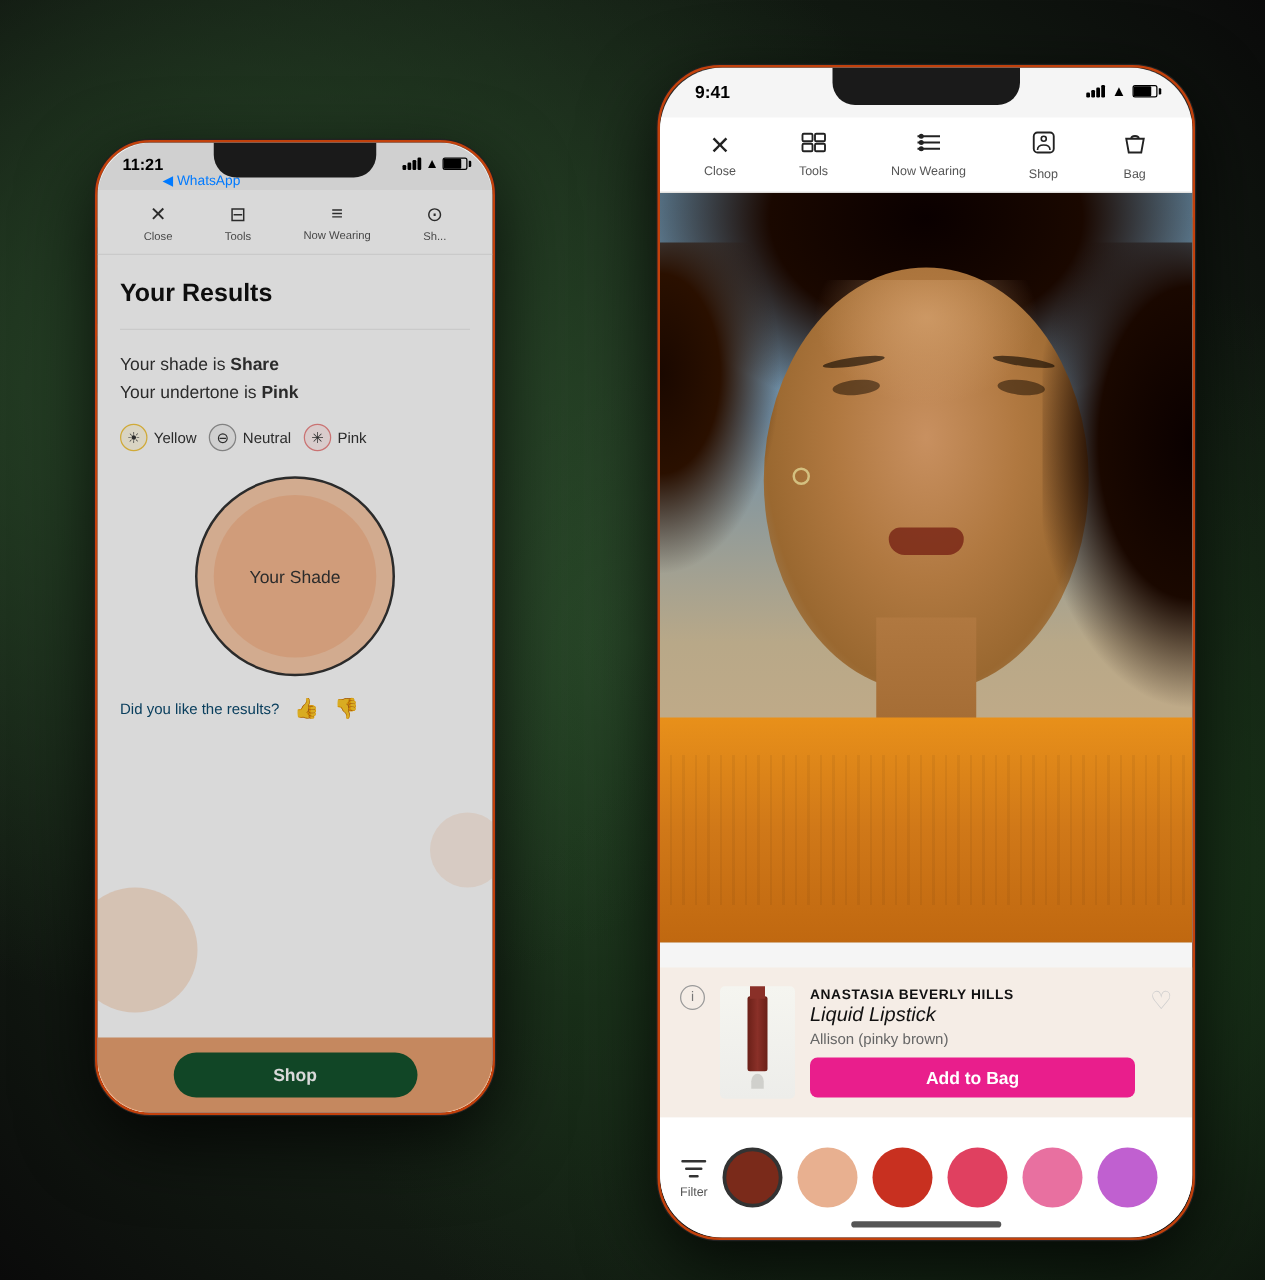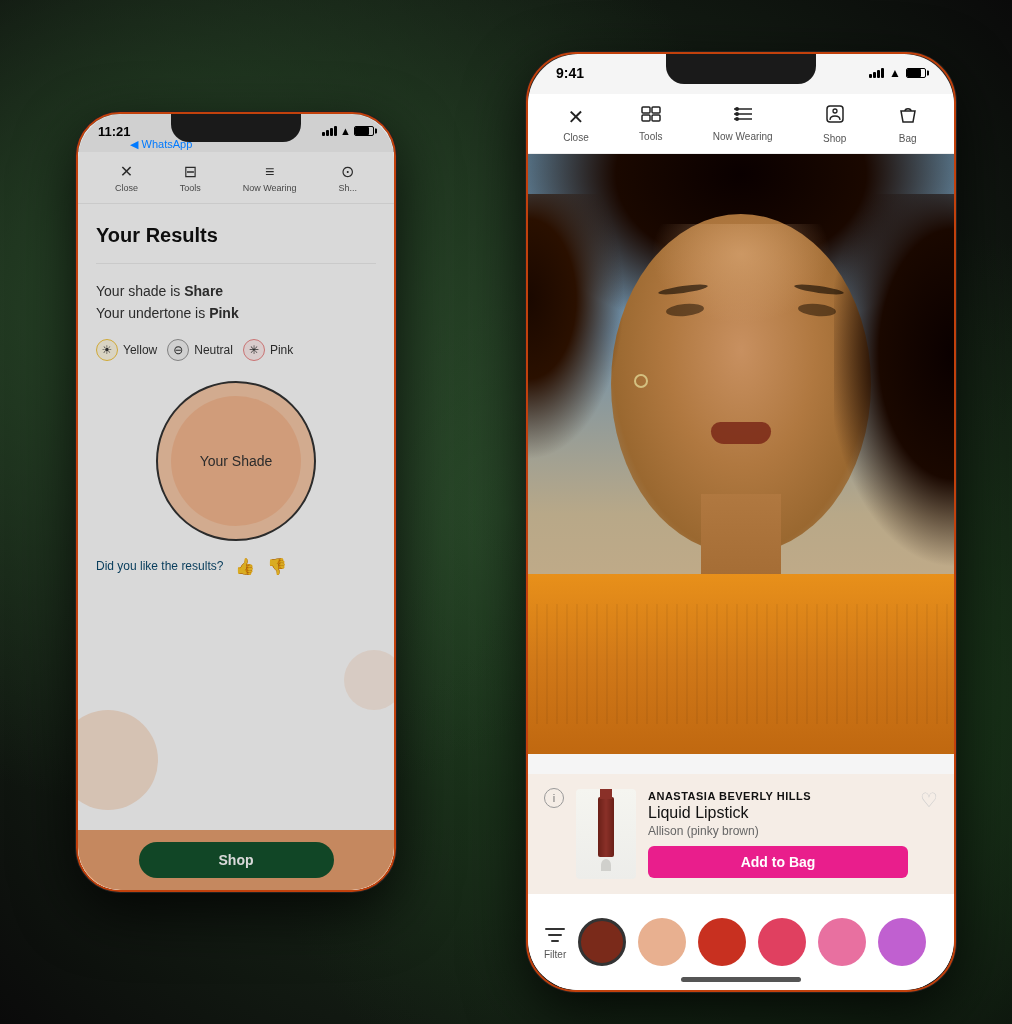--- a/index.html
+++ b/index.html
@@ -453,20 +453,21 @@
       color: #111;
       letter-spacing: 0.5px;
       margin-bottom: 2px;
     }
 
     .product-name {
       font-size: 16px;
       font-weight: 400;
       color: #111;
       margin-bottom: 2px;
+      font-style: italic;
     }
 
     .product-shade {
       font-size: 12px;
       color: #666;
       margin-bottom: 8px;
     }
 
     .add-to-bag-btn {
       background: #e91e8c;

